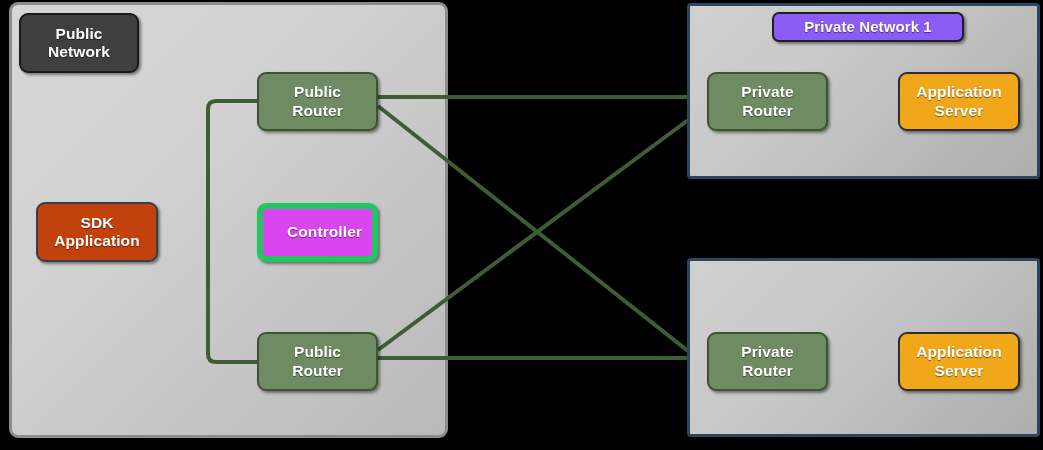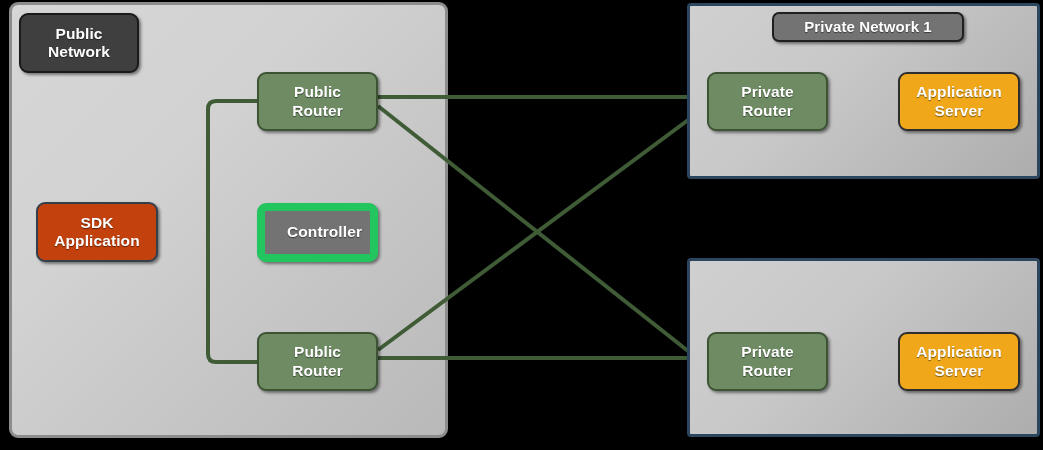--- a/index.html
+++ b/index.html
@@ -65,34 +65,34 @@
 
   .node-dark {
     background: #3f3f3f;
     border: 2px solid #1a1a1a;
   }
   .node-slate {
     background: #c2410c;
     border: 2px solid #33404c;
   }
   .node-rust {
-    background: #737373;
-    border: 8px solid #22c55e;
+    background: #d946ef;
+    border: 6px solid #22c55e;
     padding-left: 18px;
   }
   .node-green {
     background: #6e8b63;
     border: 2px solid #3c5334;
   }
   .node-amber {
     background: #f0a81a;
     border: 2px solid #2e2e2e;
   }
   .node-label-chip {
-    background: #737373;
+    background: #8b5cf6;
     border: 2px solid #1f1f1f;
     border-radius: 7px;
     font-size: 15px;
     text-align: right;
   }
 
   
   .n-public-internet   { left: 13px;  top: 13px;  width: 120px; height: 60px; }
   .n-sdk-application   { left: 30px;  top: 202px; width: 122px; height: 60px; }
   .n-controller        { left: 251px; top: 203px; width: 121px; height: 59px; }

